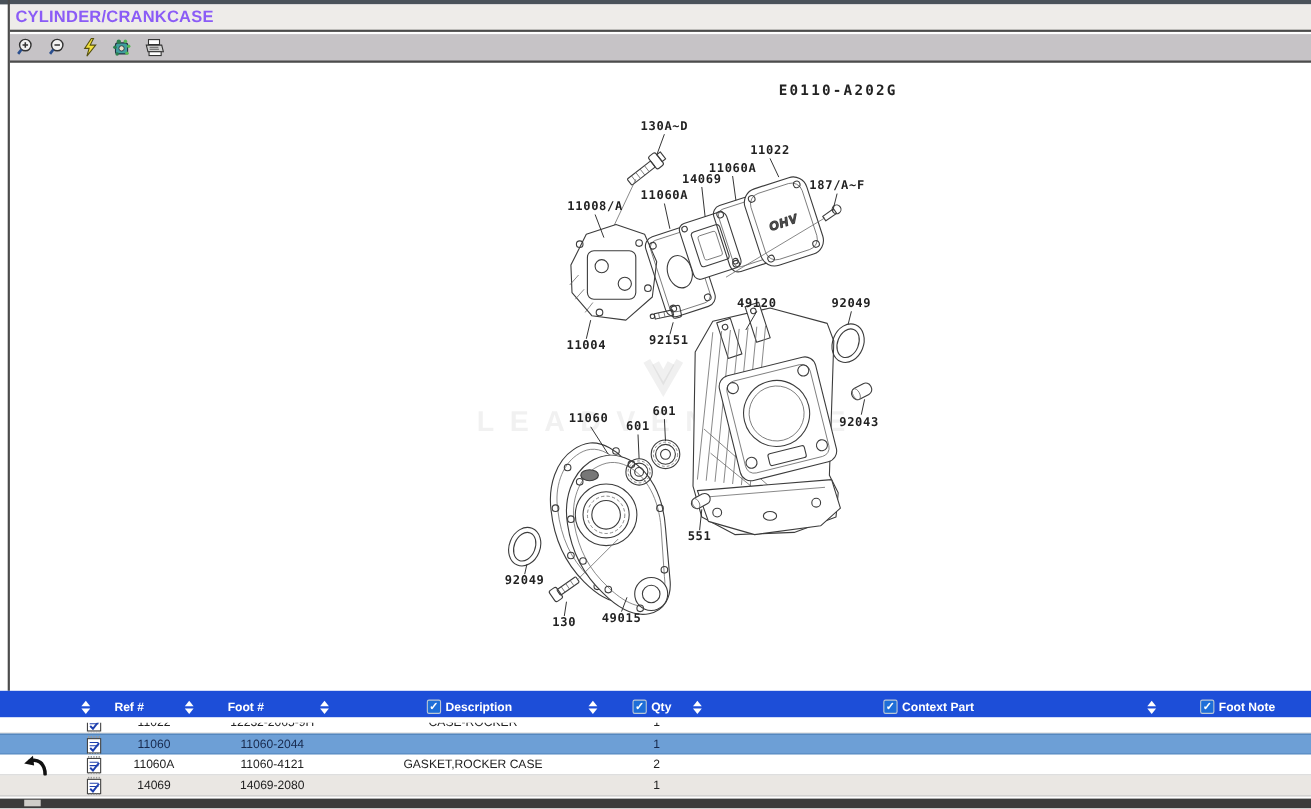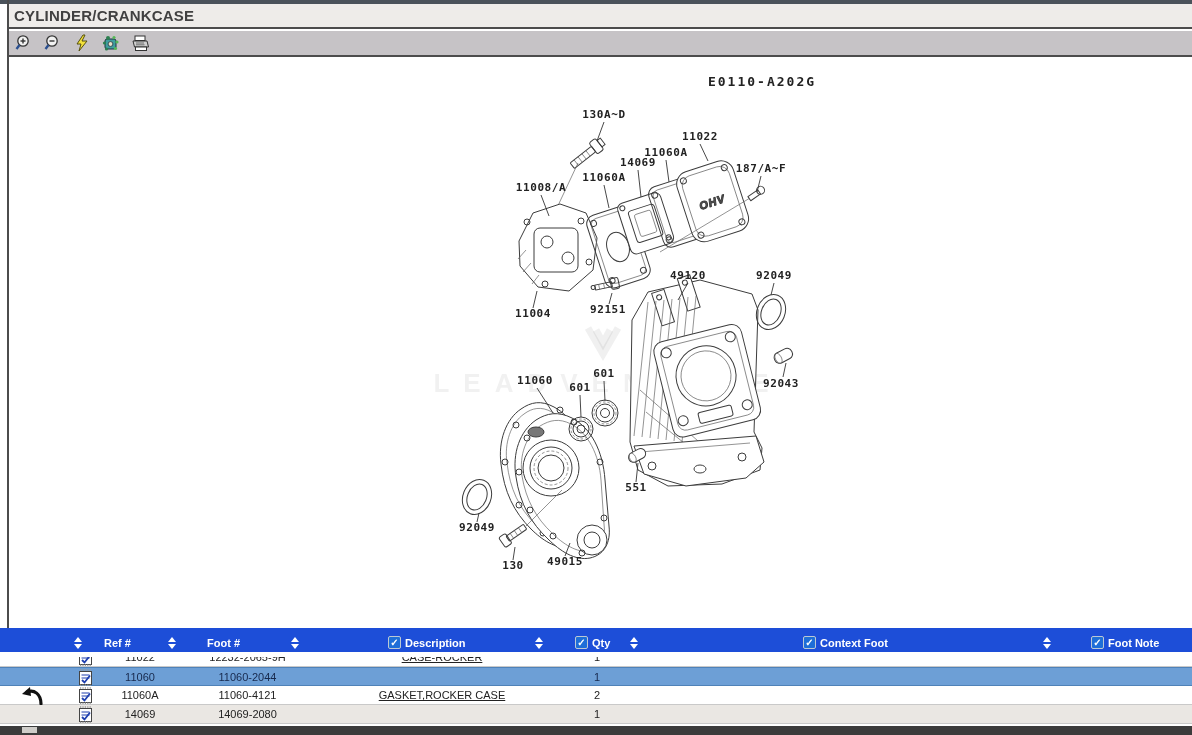--- a/index.html
+++ b/index.html
@@ -3,21 +3,21 @@
 <meta charset="utf-8">
 <style>
   * { margin:0; padding:0; box-sizing:border-box; }
   html,body { width:1192px; height:735px; background:#fff; overflow:hidden;
               font-family:"Liberation Sans", sans-serif; position:relative; }
 
   
   .top-strip   { position:absolute; left:0; top:0; width:1192px; height:4px; background:#4a525a; z-index:5; }
   .title-bar   { position:absolute; left:9px; top:4px; right:0; height:25px; background:#eeece9;
                  border-bottom:2px solid #4c4c4c; display:flex; align-items:center; z-index:5; }
-  .title-bar h1{ font-size:15px; font-weight:bold; color:#404040; padding-left:5px; letter-spacing:0.2px; }
+  .title-bar h1{ font-size:15px; font-weight:bold; color:#8b5cf6; padding-left:5px; letter-spacing:0.2px; }
   .toolbar     { position:absolute; left:9px; top:31px; right:0; height:26px; background:#c6c3c6;
                  border-bottom:2px solid #4c4c4c; display:flex; align-items:center; gap:9px;
                  padding-left:5px; z-index:5; }
   .tool-btn    { width:20px; height:20px; display:flex; align-items:center; justify-content:center; cursor:pointer; }
   .left-rule   { position:absolute; left:7px; top:0; width:2px; height:628px; background:#4c4c4c; z-index:6; }
 
   
   #diagram-svg { position:absolute; left:0; top:0; z-index:1; }
   .dlabel      { font-family:"DejaVu Sans Mono", monospace; font-size:11px; font-weight:bold;
                  fill:#222; letter-spacing:0.6px; text-anchor:middle; cursor:pointer; }
@@ -50,21 +50,21 @@
 
   #rows-clip   { position:absolute; left:0; top:657px; width:1192px; height:69px; overflow:hidden; z-index:9; background:transparent; }
   #rows        { position:relative; top:-9px; }
   .prow        { position:relative; width:1192px; height:19px; background:#fff; border-bottom:1px solid #c9c9c9;
                  font-size:11px; color:#222; cursor:pointer; }
   .prow.shade  { background:#eae7e3; }
   .prow.selected { background:#6d9fd6; border-top:1px solid #4f82b8; border-bottom:1px solid #4f82b8; color:#17294d; }
   .pcell       { position:absolute; top:0; height:19px; line-height:19px; text-align:center; white-space:nowrap; }
   .c-ref  { left:85px;  width:110px; }
   .c-part { left:170px; width:155px; }
-  .c-desc { left:297px; width:290px;text-decoration:underline; }
+  .c-desc { left:285px; width:290px; }
   .c-qty  { left:575px; width:44px;  }
   .c-ctx  { left:700px; width:210px; }
   .c-foot { left:1020px;width:150px; }
   .row-icon    { position:absolute; left:77px; top:1px; width:17px; height:17px; cursor:pointer; }
   .row-pointer { position:absolute; left:20px; top:-1px; width:24px; height:21px; }
 
   .bottom-bar  { position:absolute; left:0; top:726px; width:1192px; height:9px; background:#3b3b3b; z-index:11; }
   .bottom-bar .notch { position:absolute; left:22px; top:1px; width:15px; height:6px; background:#cfcdc9; }
 </style>
 </head>
@@ -398,21 +398,21 @@
   <div class="hcell" style="left:575px">
     <span class="checkbox">✓</span>
     <span>Qty</span>
   </div>
   <span class="sort-arrows" style="left:629px">
       <span class="up"></span>
       <span class="down"></span>
     </span>
   <div class="hcell" style="left:803px">
     <span class="checkbox">✓</span>
-    <span>Context Foot</span>
+    <span>Context Part</span>
   </div>
   <span class="sort-arrows" style="left:1042px">
       <span class="up"></span>
       <span class="down"></span>
     </span>
   <div class="hcell" style="left:1091px">
     <span class="checkbox">✓</span>
     <span>Foot Note</span>
   </div>
 </div>

